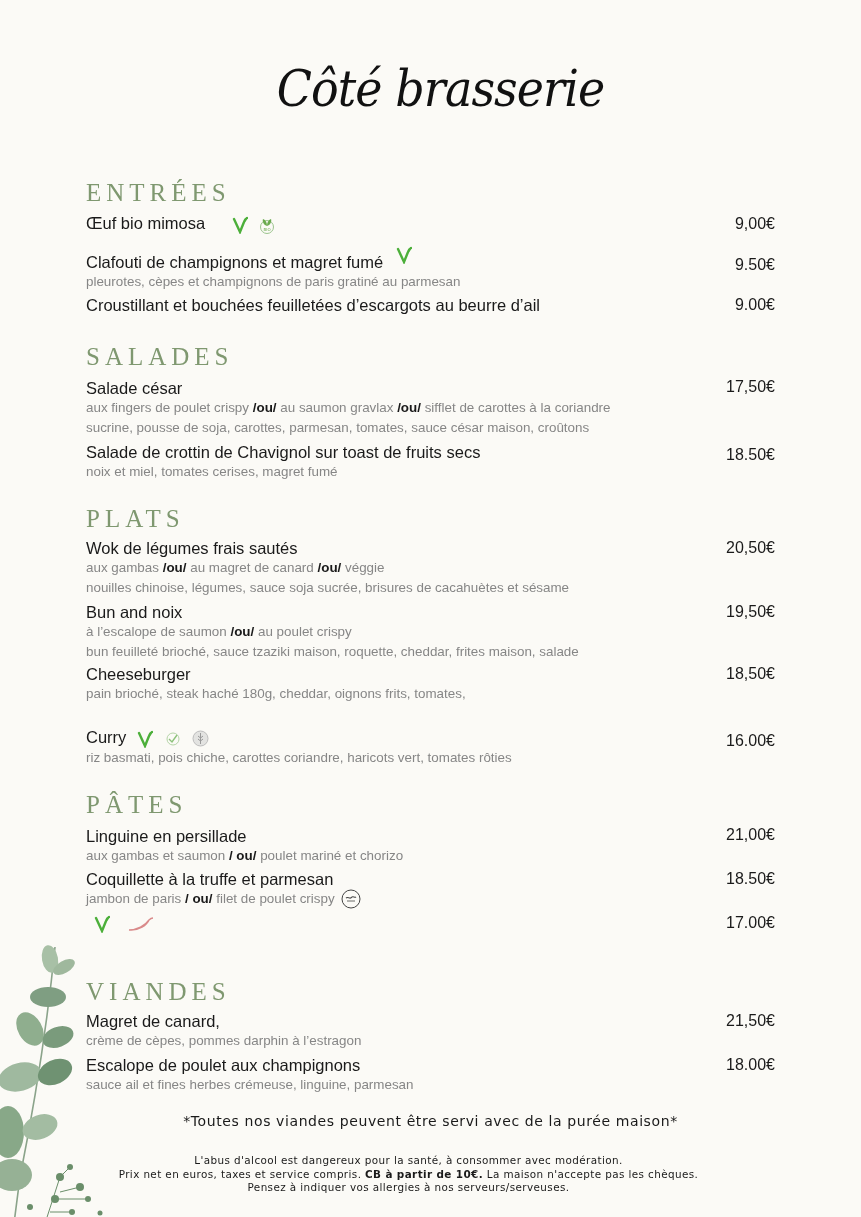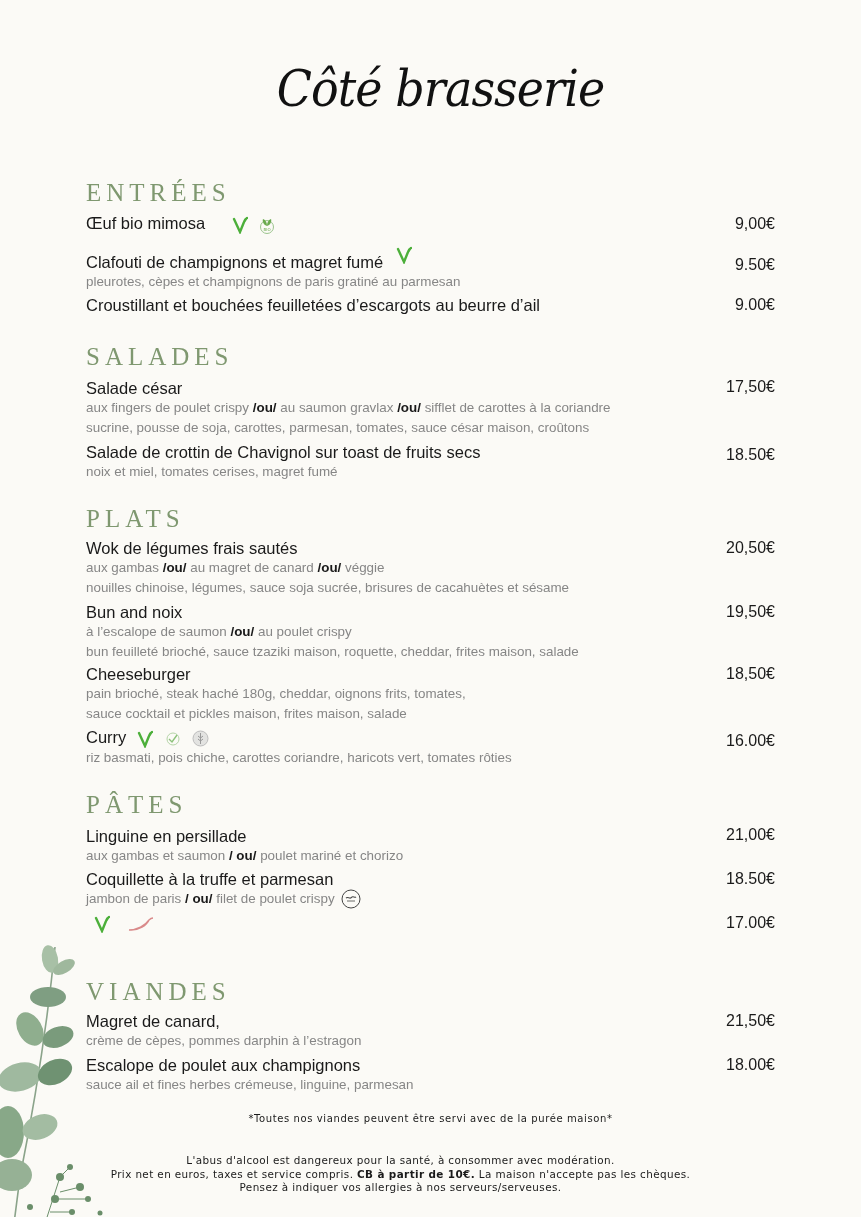--- a/index.html
+++ b/index.html
@@ -59,26 +59,26 @@
       text-align: right;
     }
 
     .badge { display: inline-block; vertical-align: middle; margin-left: 8px; }
     .badge svg { display: block; }
 
     .note {
       position: absolute; left: 0; top: 1091px; width: 861px;
       text-align: center;
       font-family: "DejaVu Sans", sans-serif;
-      font-size: 10px;
+      font-size: 14px;
       letter-spacing: 0.6px;
       color: #1a1a1a;
     }
     .legal {
-      position: absolute; left: 4px; top: 1132px; width: 793px;
+      position: absolute; left: 12px; top: 1132px; width: 793px;
       text-align: center;
       font-family: "DejaVu Sans", sans-serif;
       font-size: 10.4px;
       letter-spacing: 0.4px;
       line-height: 13.5px;
       color: #1a1a1a;
     }
     .legal b { font-weight: bold; }
 
     .eucalyptus { position: absolute; left: 0; top: 915px; width: 130px; height: 302px; }
@@ -185,21 +185,20 @@
   <div class="item" style="top:580px">
     <span class="item-name">Bun and noix</span>
     <div class="item-desc"><span>à l’escalope de saumon </span><b>/ou/</b><span> au poulet crispy</span></div>
     <div class="item-desc">bun feuilleté brioché, sauce tzaziki maison, roquette, cheddar, frites maison, salade</div>
   </div>
   <div class="price" style="top:580px">19,50€</div>
 
   <div class="item" style="top:642px">
     <span class="item-name">Cheeseburger</span>
     <div class="item-desc">pain brioché, steak haché 180g, cheddar, oignons frits, tomates,</div>
-    <div class="item-desc">sauce cocktail et pickles maison, frites maison, salade</div>
   </div>
   <div class="price" style="top:642px">18,50€</div>
 
   <div class="item" style="top:705px">
     <span class="item-name">Curry</span>
     <span class="badge" style="margin-left:6px">
       <svg width="16" height="18" viewBox="0 0 16 18">
           <path d="M2 3 L8 16 L12 6 C13 3 15 2 15 2" stroke="#4caf3a" stroke-width="2.4" fill="none" stroke-linecap="round"></path>
           <path d="M12 5 C13 2 15 1 15 1 C15 4 14 6 12 6 Z" fill="#4caf3a"></path>
         </svg>

